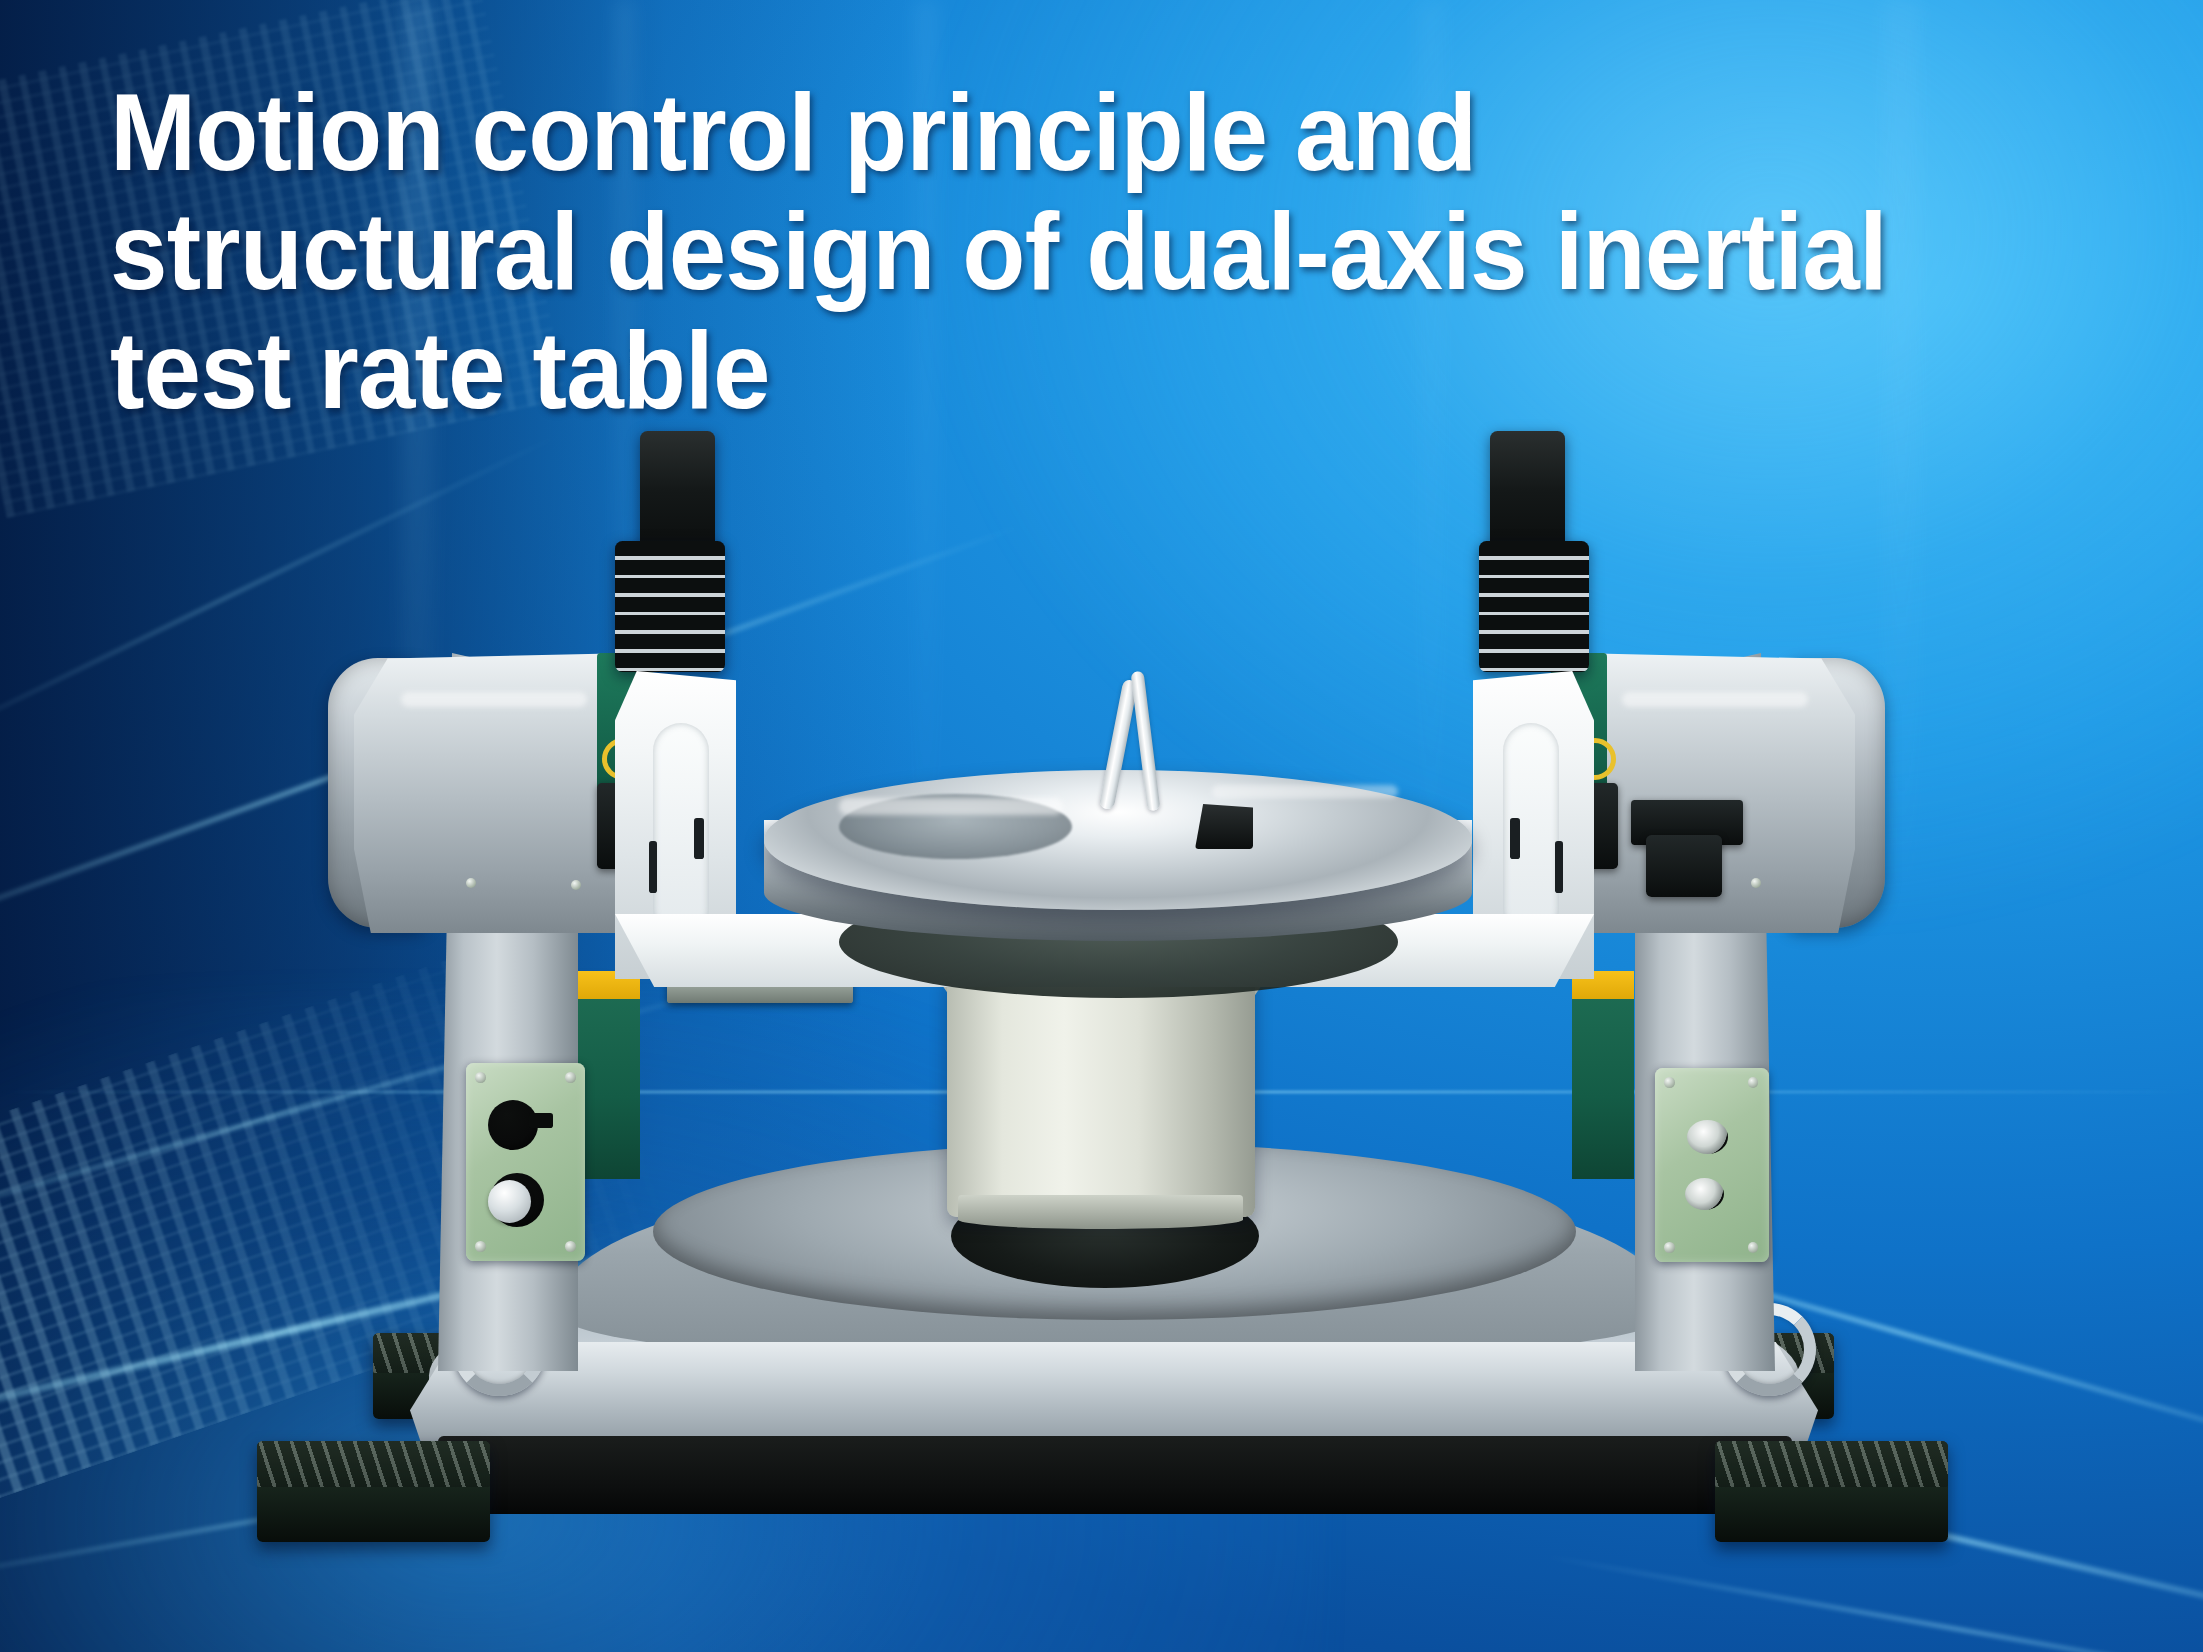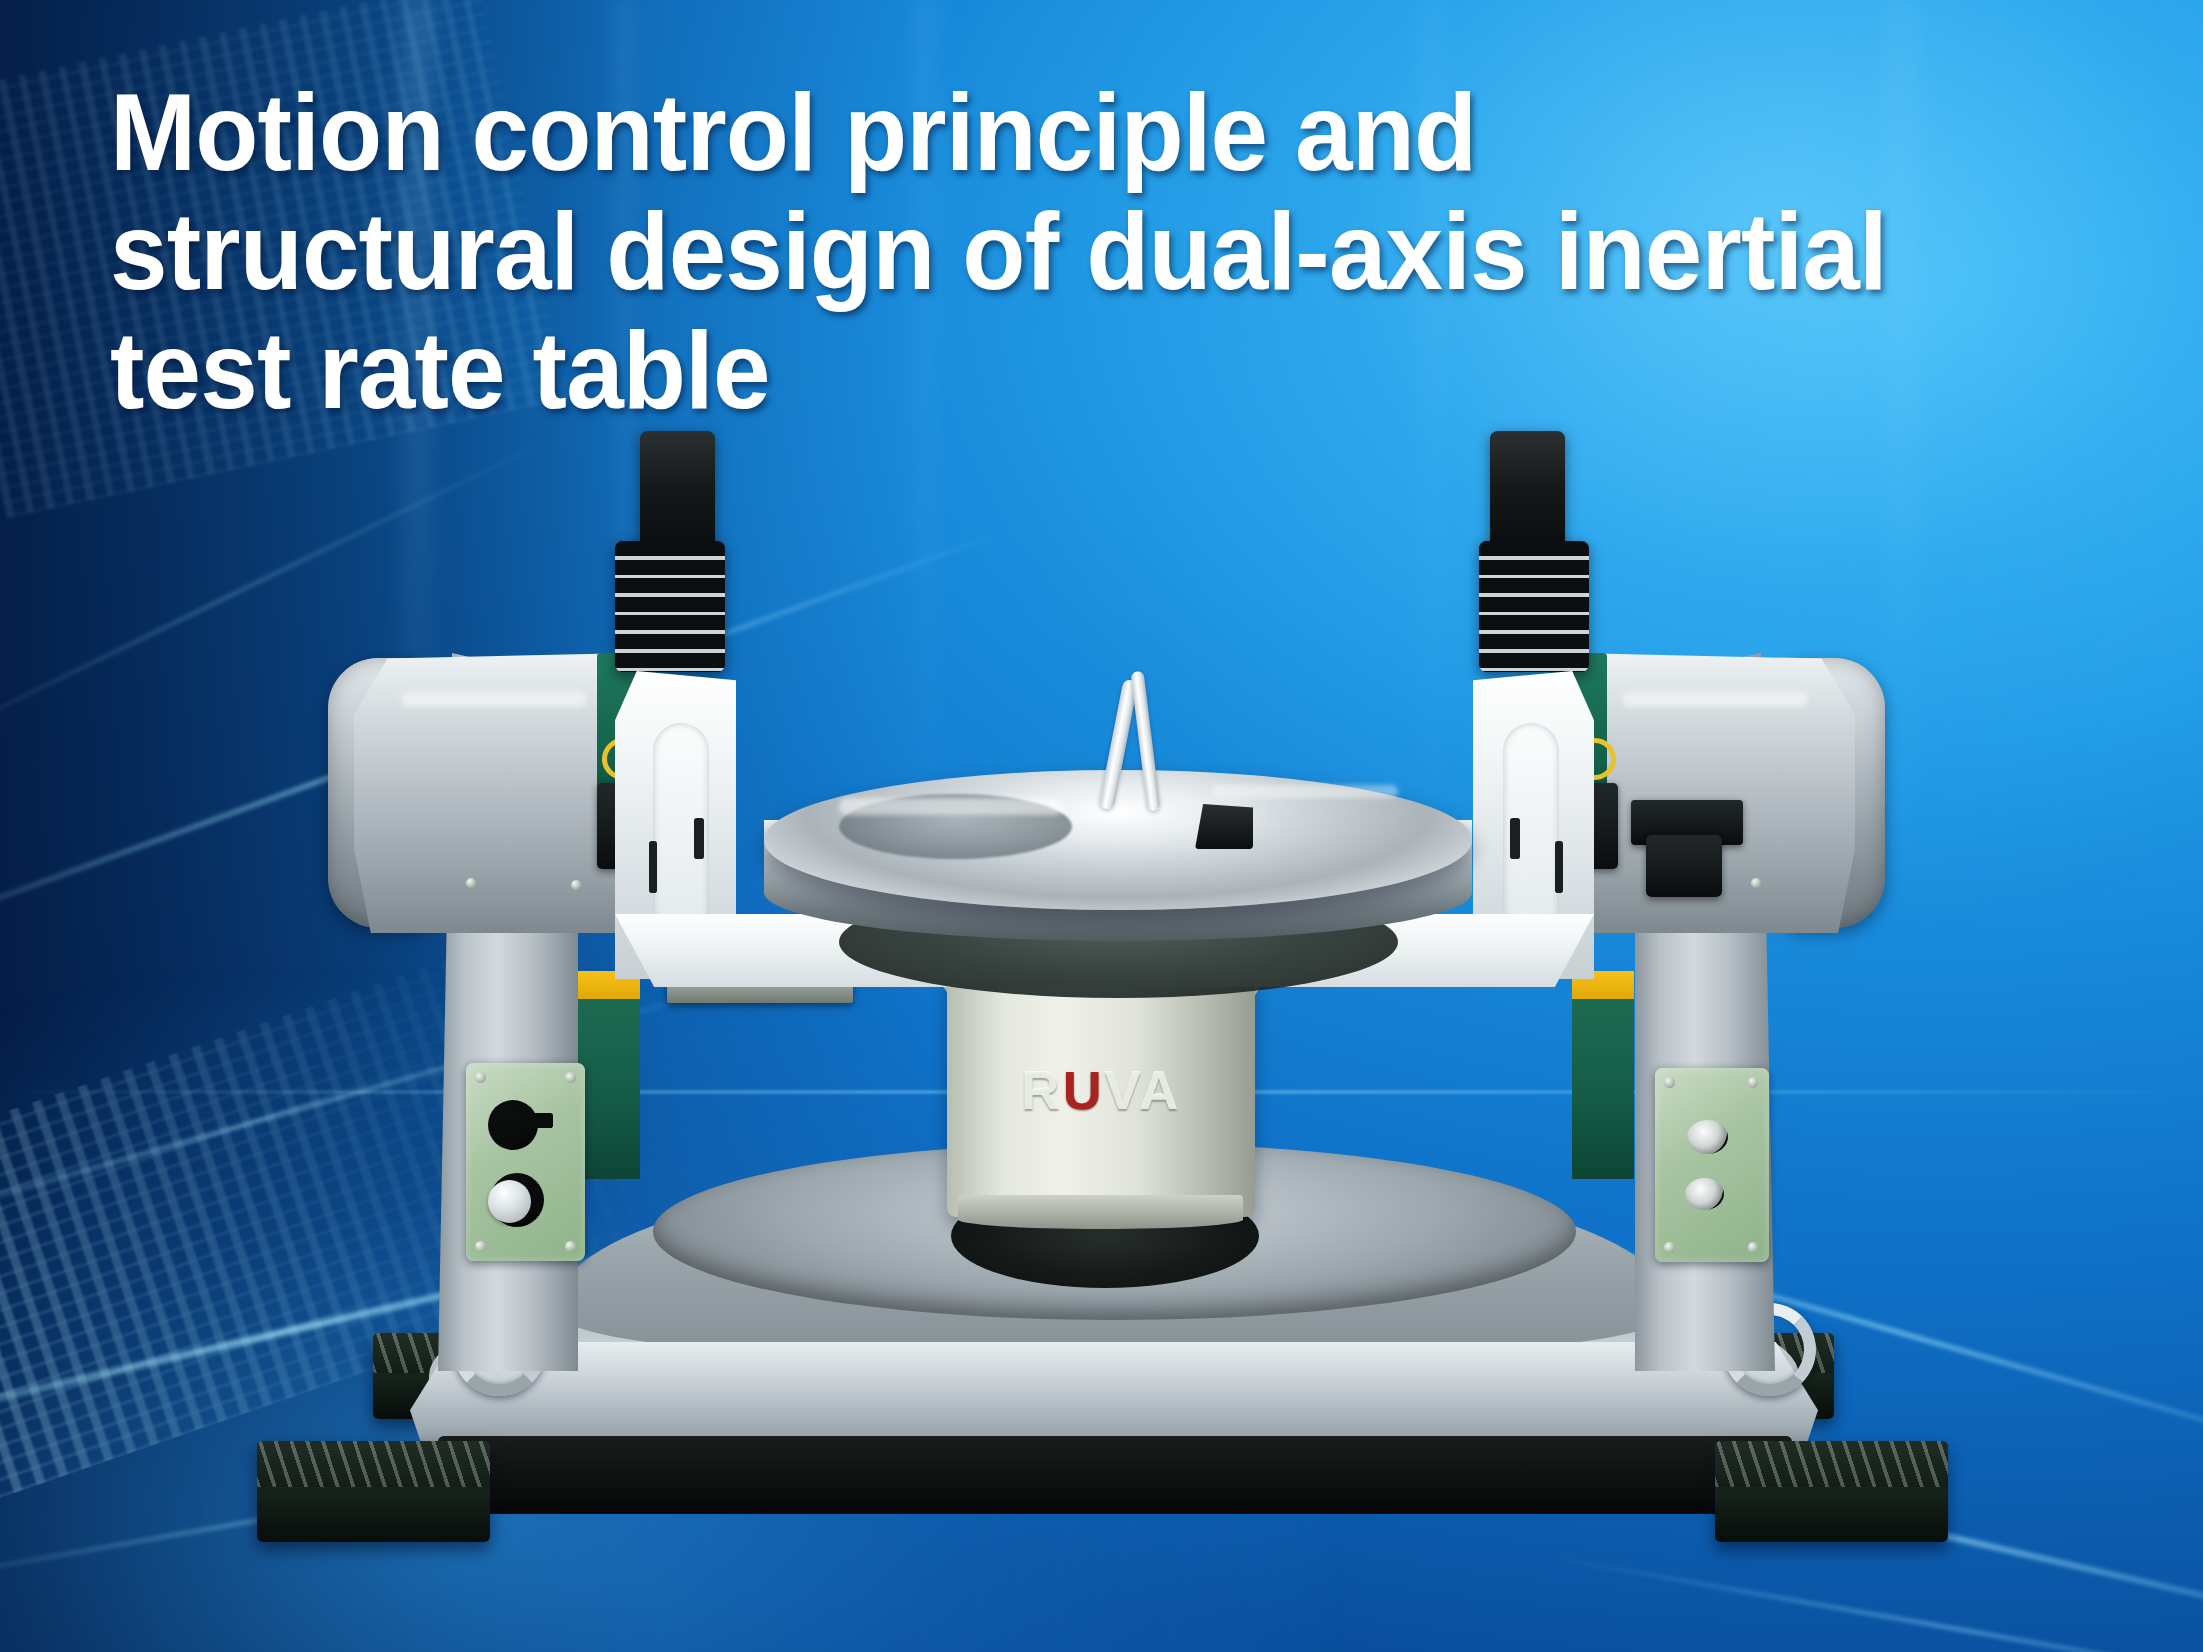--- a/index.html
+++ b/index.html
@@ -362,21 +362,20 @@
       </div>
     <div class="machine-part foot f3">
         <div class="foot-top"></div>
       </div>
 
     <div class="machine-part eyebolt eb-l"></div>
     <div class="machine-part eyebolt eb-r"></div>
 
     <div class="machine-part ped-flare"></div>
     <div class="machine-part pedestal"></div>
-    <div class="ped-logo"><span>R</span><span class="red">U</span><span>VA</span></div>
     <div class="machine-part ped-base"></div>
 
     <div class="machine-part column col-l"></div>
     <div class="machine-part column col-r"></div>
     <div class="machine-part col-green cg-l"></div>
     <div class="machine-part col-green cg-r"></div>
     <div class="machine-part col-yellow cy-l"></div>
     <div class="machine-part col-yellow cy-r"></div>
 
     <div class="machine-part panel p-l">

